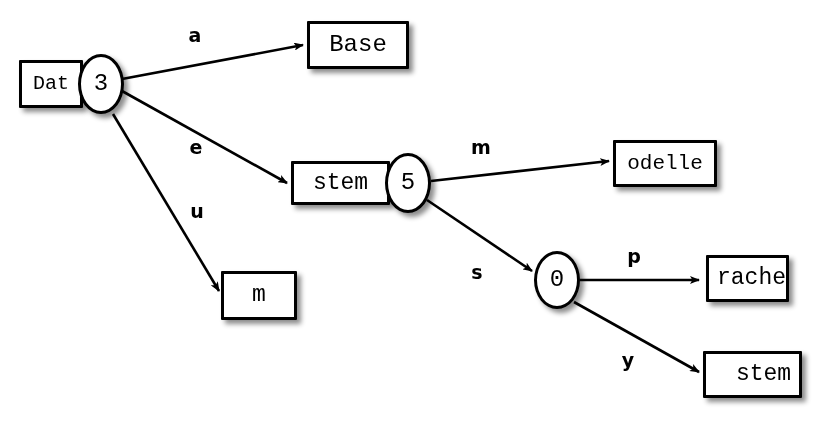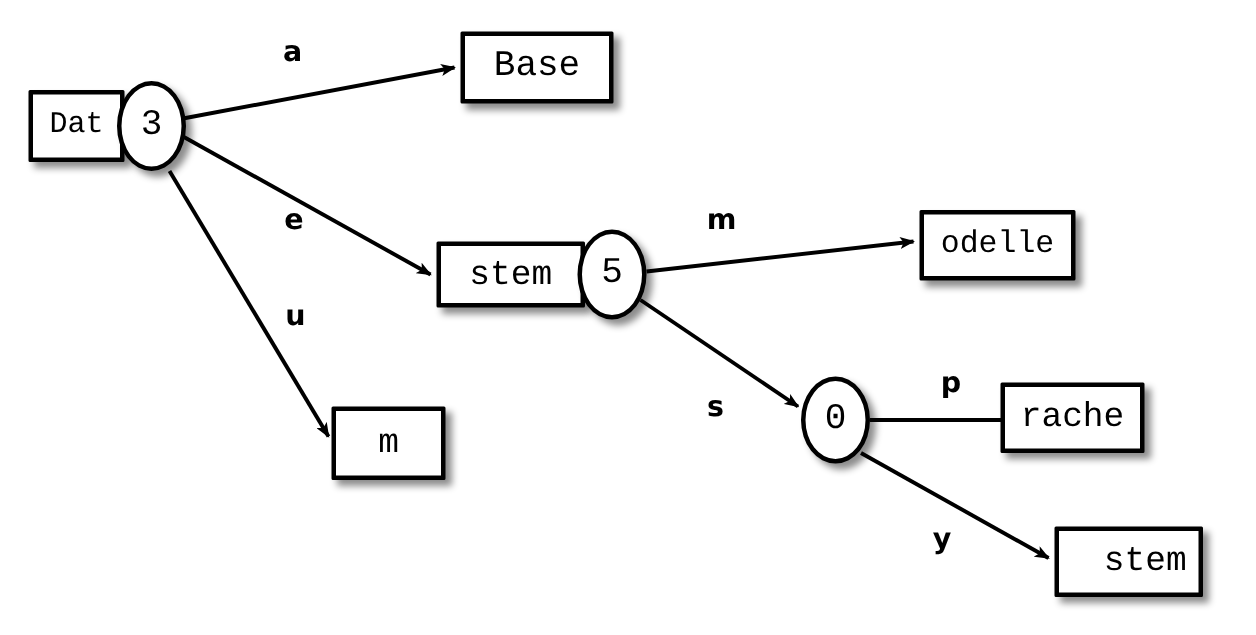--- a/index.html
+++ b/index.html
@@ -103,21 +103,21 @@
       </div>
       <div class="node rect" style="left: 613px; top: 140px; width: 104px; height: 47px;">
         <span class="node-label" style="font-size: 21px;">odelle</span>
       </div>
       <div class="node rect" style="left: 221px; top: 271px; width: 76px; height: 49px;">
         <span class="node-label" style="font-size: 23px;">m</span>
       </div>
       <div class="node ellipse" style="left: 534px; top: 251px; width: 46px; height: 58px;">
         <span class="node-label" style="font-size: 24px;">0</span>
       </div>
-      <div class="node rect" style="left: 667px; top: 255px; width: 96px; height: 47px;">
+      <div class="node rect" style="left: 706px; top: 255px; width: 83px; height: 47px; justify-content: flex-end;">
         <span class="node-label" style="font-size: 23px;">rache</span>
       </div>
       <div class="node rect" style="left: 703px; top: 351px; width: 99px; height: 47px; padding-left: 22px;">
         <span class="node-label" style="font-size: 23px;">stem</span>
       </div>
     </div>
   <div id="edge-labels-group">
       <div class="edge-label" style="left: 195px; top: 35px;">a</div>
       <div class="edge-label" style="left: 196px; top: 147px;">e</div>
       <div class="edge-label" style="left: 197px; top: 211px;">u</div>

